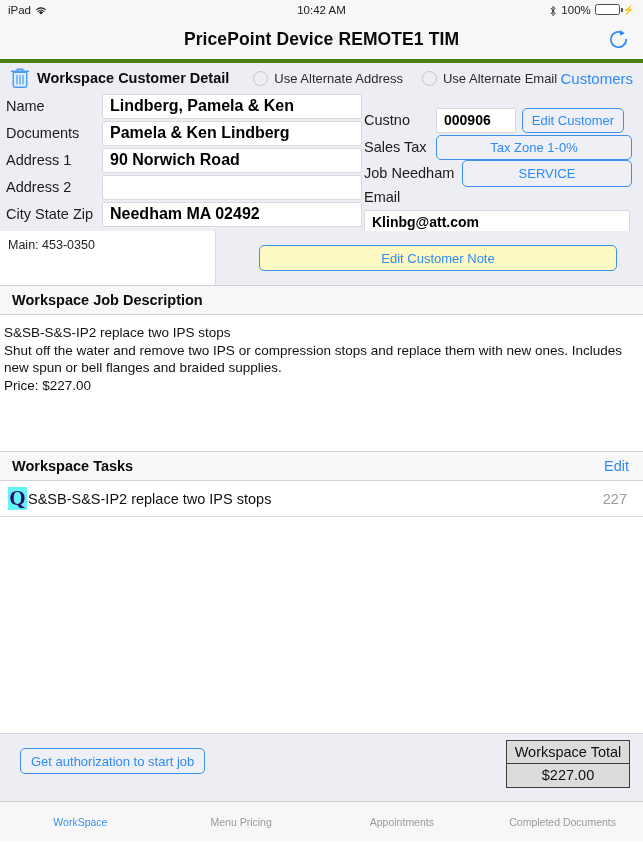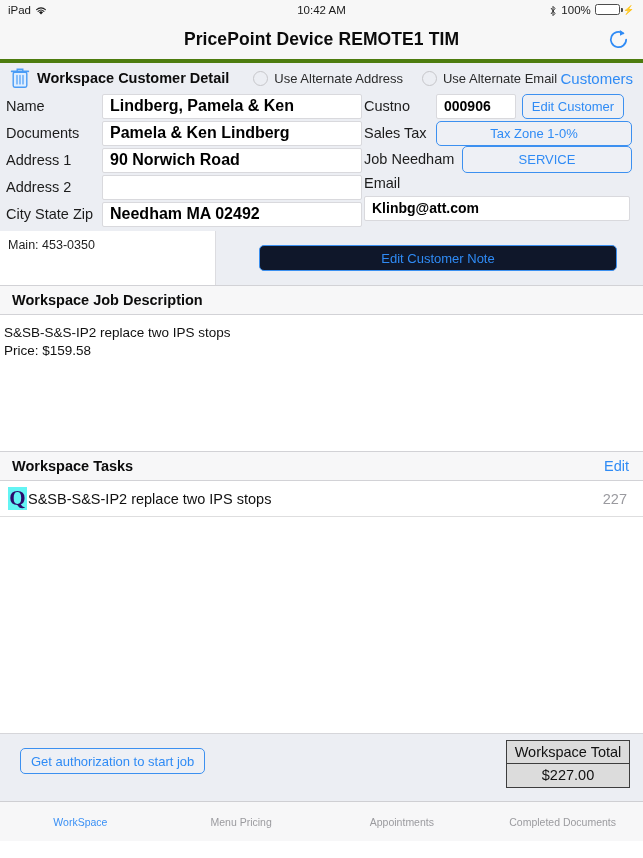--- a/index.html
+++ b/index.html
@@ -161,21 +161,21 @@
     display: flex;
     align-items: center;
     overflow: hidden;
     white-space: nowrap;
   }
 
   
   .right-col {
     position: absolute;
     left: 364px;
-    top: 0;
+    top: 14px;
     width: 273px;
   }
   .rc-row {
     display: flex;
     align-items: center;
     height: 26px;
     margin-bottom: 1px;
   }
   .rc-label {
     font-size: 14.5px;
@@ -223,21 +223,21 @@
     font-size: 12.5px;
     color: #1e1e1e;
     line-height: 16px;
   }
   .note-btn {
     position: absolute;
     left: 259px; top: 14px;
     width: 358px; height: 26px;
     border: 1px solid #3c90f0;
     border-radius: 5px;
-    background: #0f172a;
+    background: #fef9c3;
     color: #2f8bf5;
     font-size: 13px;
     display: flex; align-items: center; justify-content: center;
     cursor: pointer;
   }
 
   
   .section-head {
     height: 30px;
     background: #f7f7f8;
@@ -492,21 +492,22 @@
   <div class="note-band">
     <div class="phone-box">Main: 453-0350</div>
     <div class="note-btn">Edit Customer Note</div>
   </div>
 
   <div class="section-head">
     <span class="section-head-title">Workspace Job Description</span>
   </div>
   <div class="job-desc">
     <div>S&amp;SB-S&amp;S-IP2 replace two IPS stops</div>
-    <div>Price: $159.58</div>
+    <div>Shut off the water and remove two IPS or compression stops and replace them with new ones. Includes new spun or bell flanges and braided supplies.</div>
+    <div>Price: $227.00</div>
   </div>
 
   <div class="section-head">
     <span class="section-head-title">Workspace Tasks</span>
     <span class="section-head-action">Edit</span>
   </div>
 
   <div class="tasks-list">
     <div class="task-row">
       <span class="q-badge">Q</span>

